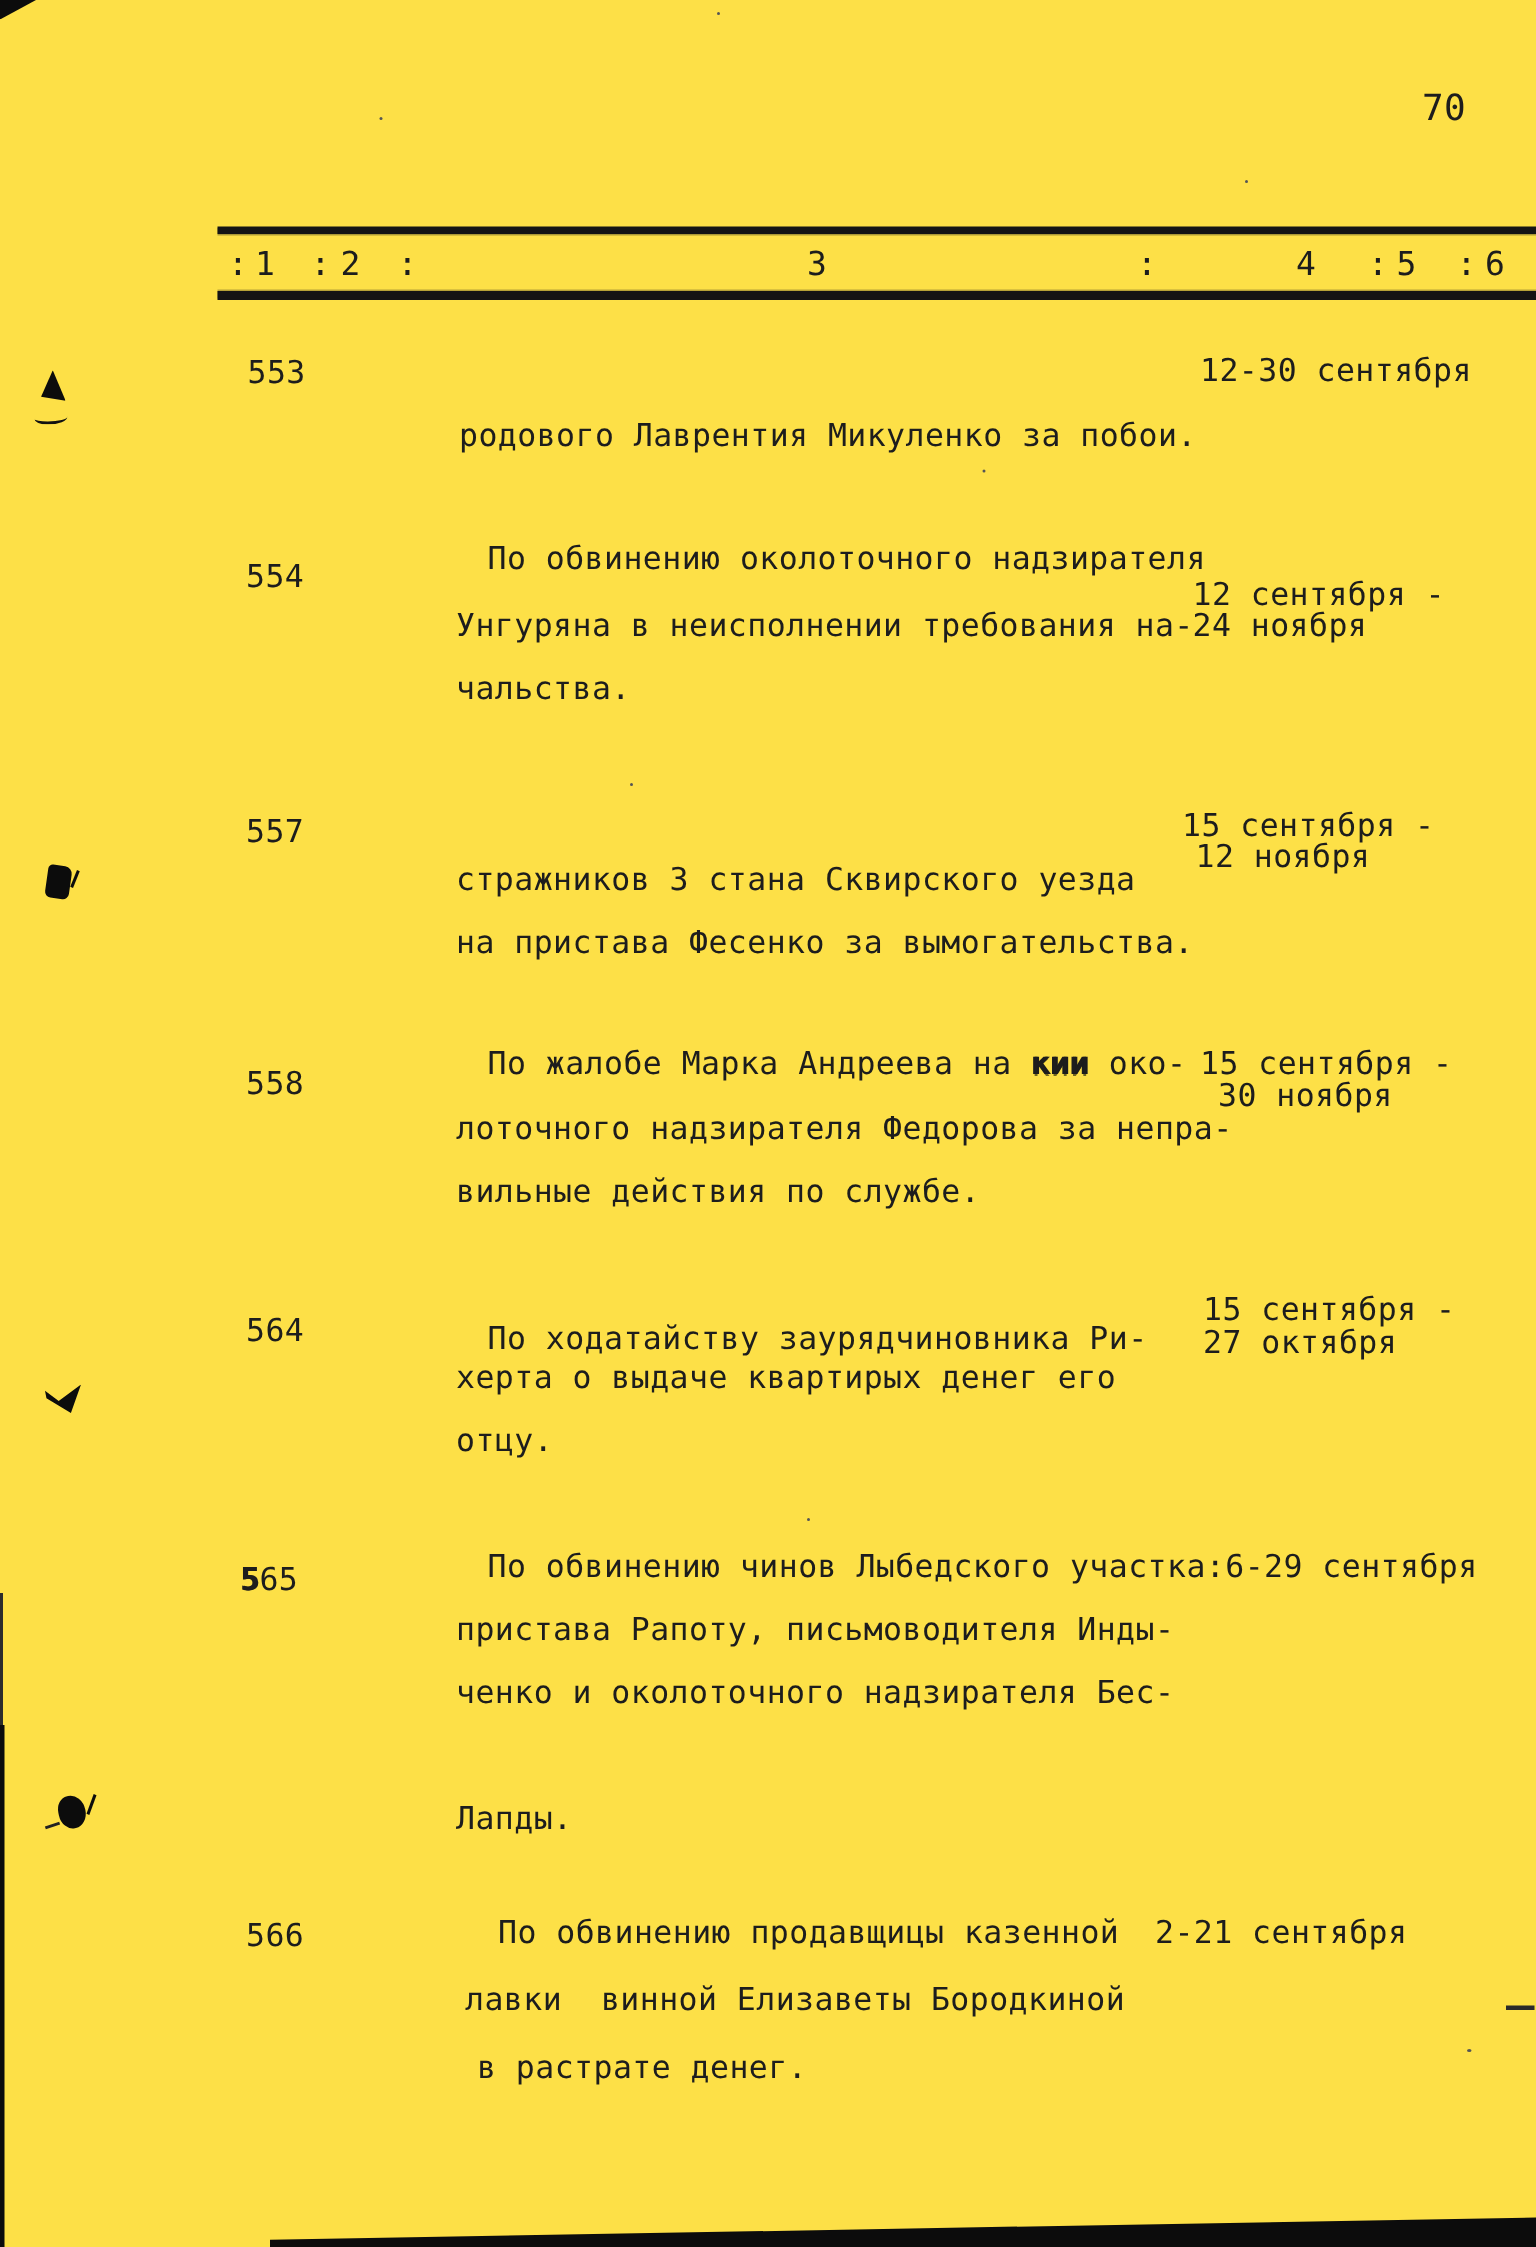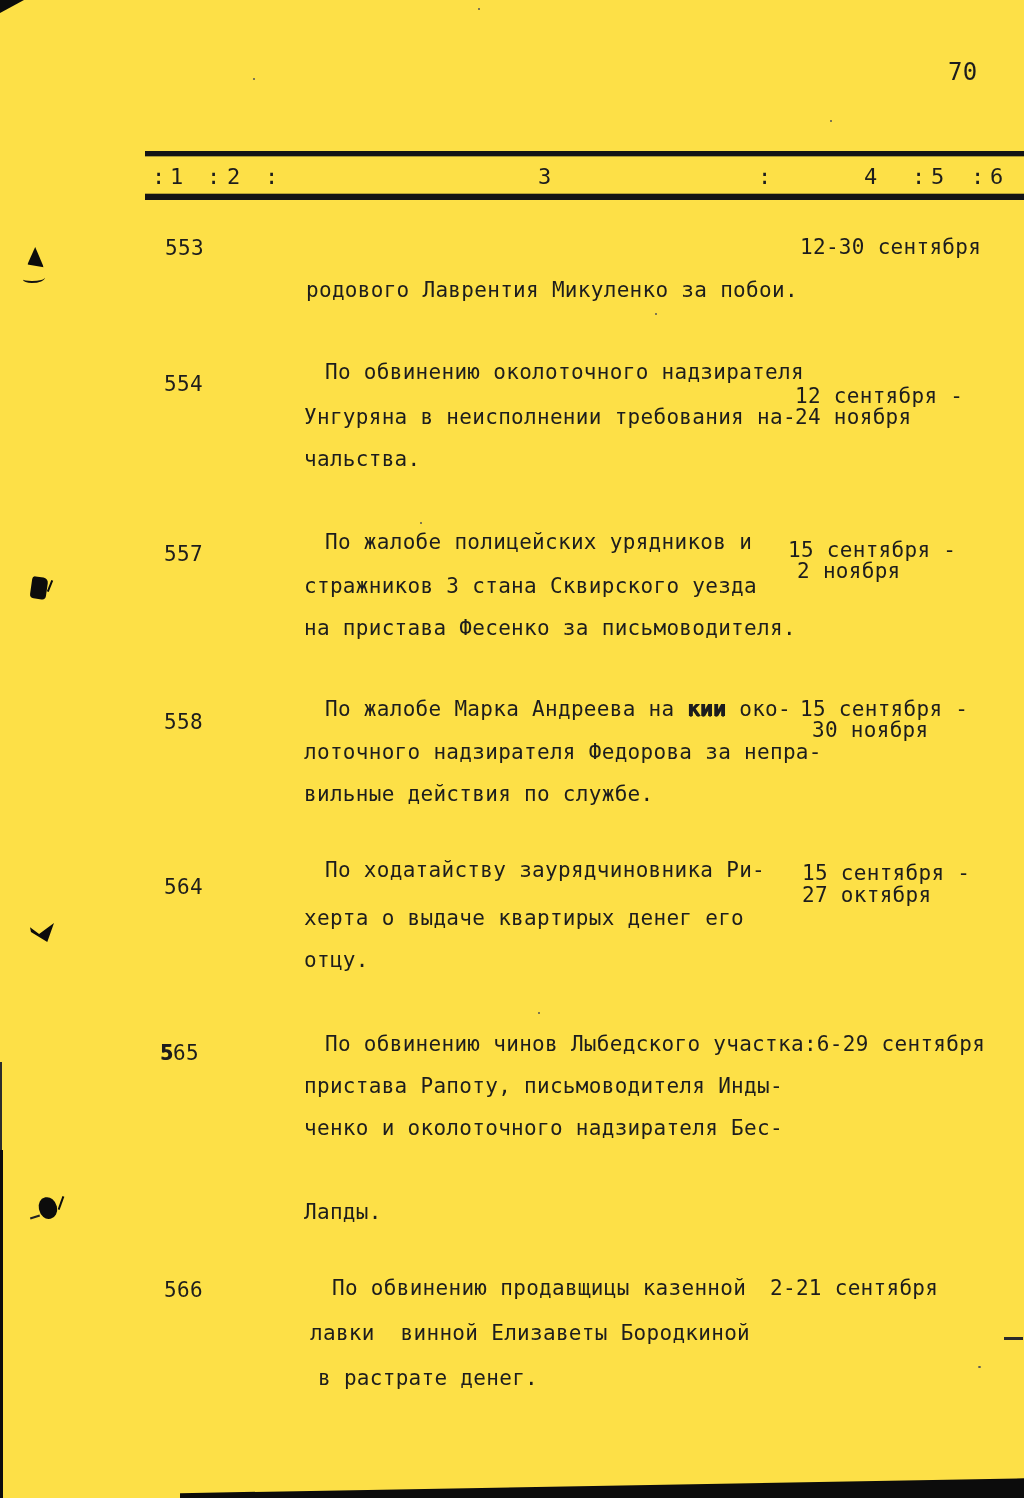--- a/index.html
+++ b/index.html
@@ -85,35 +85,34 @@
   <div class="date" style="left:800px;top:237px">12-30 сентября</div>
 
   <div class="num" style="left:164px;top:374px">554</div>
   <div class="t" style="left:325px;top:362px">По обвинению околоточного надзирателя</div>
   <div class="date" style="left:795px;top:386px">12 сентября -</div>
   <div class="t" style="left:304px;top:407px">Унгуряна в неисполнении требования на-</div>
   <div class="date" style="left:795px;top:407px">24 ноября</div>
   <div class="t" style="left:304px;top:449px">чальства.</div>
 
   <div class="num" style="left:164px;top:544px">557</div>
-  <div class="t" style="left:325px;top:532px">По жалобе полицейских урядников и</div>
   <div class="date" style="left:788px;top:540px">15 сентября -</div>
-  <div class="date" style="left:797px;top:561px">2 ноября</div>
+  <div class="date" style="left:797px;top:561px">12 ноября</div>
   <div class="t" style="left:304px;top:576px">стражников 3 стана Сквирского уезда</div>
-  <div class="t" style="left:304px;top:618px">на пристава Фесенко за письмоводителя.</div>
+  <div class="t" style="left:304px;top:618px">на пристава Фесенко за вымогательства.</div>
 
   <div class="num" style="left:164px;top:712px">558</div>
   <div class="t inline-line" style="left:325px;top:699px"><span>По жалобе Марка Андреева на </span><span class="struck">кии</span><span> око-</span></div>
   <div class="date" style="left:800px;top:699px">15 сентября -</div>
   <div class="date" style="left:812px;top:720px">30 ноября</div>
   <div class="t" style="left:304px;top:742px">лоточного надзирателя Федорова за непра-</div>
   <div class="t" style="left:304px;top:784px">вильные действия по службе.</div>
 
   <div class="num" style="left:164px;top:877px">564</div>
-  <div class="t" style="left:325px;top:860px">По ходатайству заурядчиновника Ри-</div>
+  <div class="t" style="left:325px;top:882px">По ходатайству заурядчиновника Ри-</div>
   <div class="date" style="left:802px;top:863px">15 сентября -</div>
   <div class="date" style="left:802px;top:885px">27 октября</div>
   <div class="t" style="left:304px;top:908px">херта о выдаче квартирых денег его</div>
   <div class="t" style="left:304px;top:950px">отцу.</div>
 
   <div class="num first-bold" style="left:160px;top:1043px">565</div>
   <div class="t inline-line" style="left:325px;top:1034px"><span>По обвинению чинов Лыбедского участка:</span><span>6-29 сентября</span></div>
   <div class="t" style="left:304px;top:1076px">пристава Рапоту, письмоводителя Инды-</div>
   <div class="t" style="left:304px;top:1118px">ченко и околоточного надзирателя Бес-</div>
   <div class="t" style="left:304px;top:1202px">Лапды.</div>

